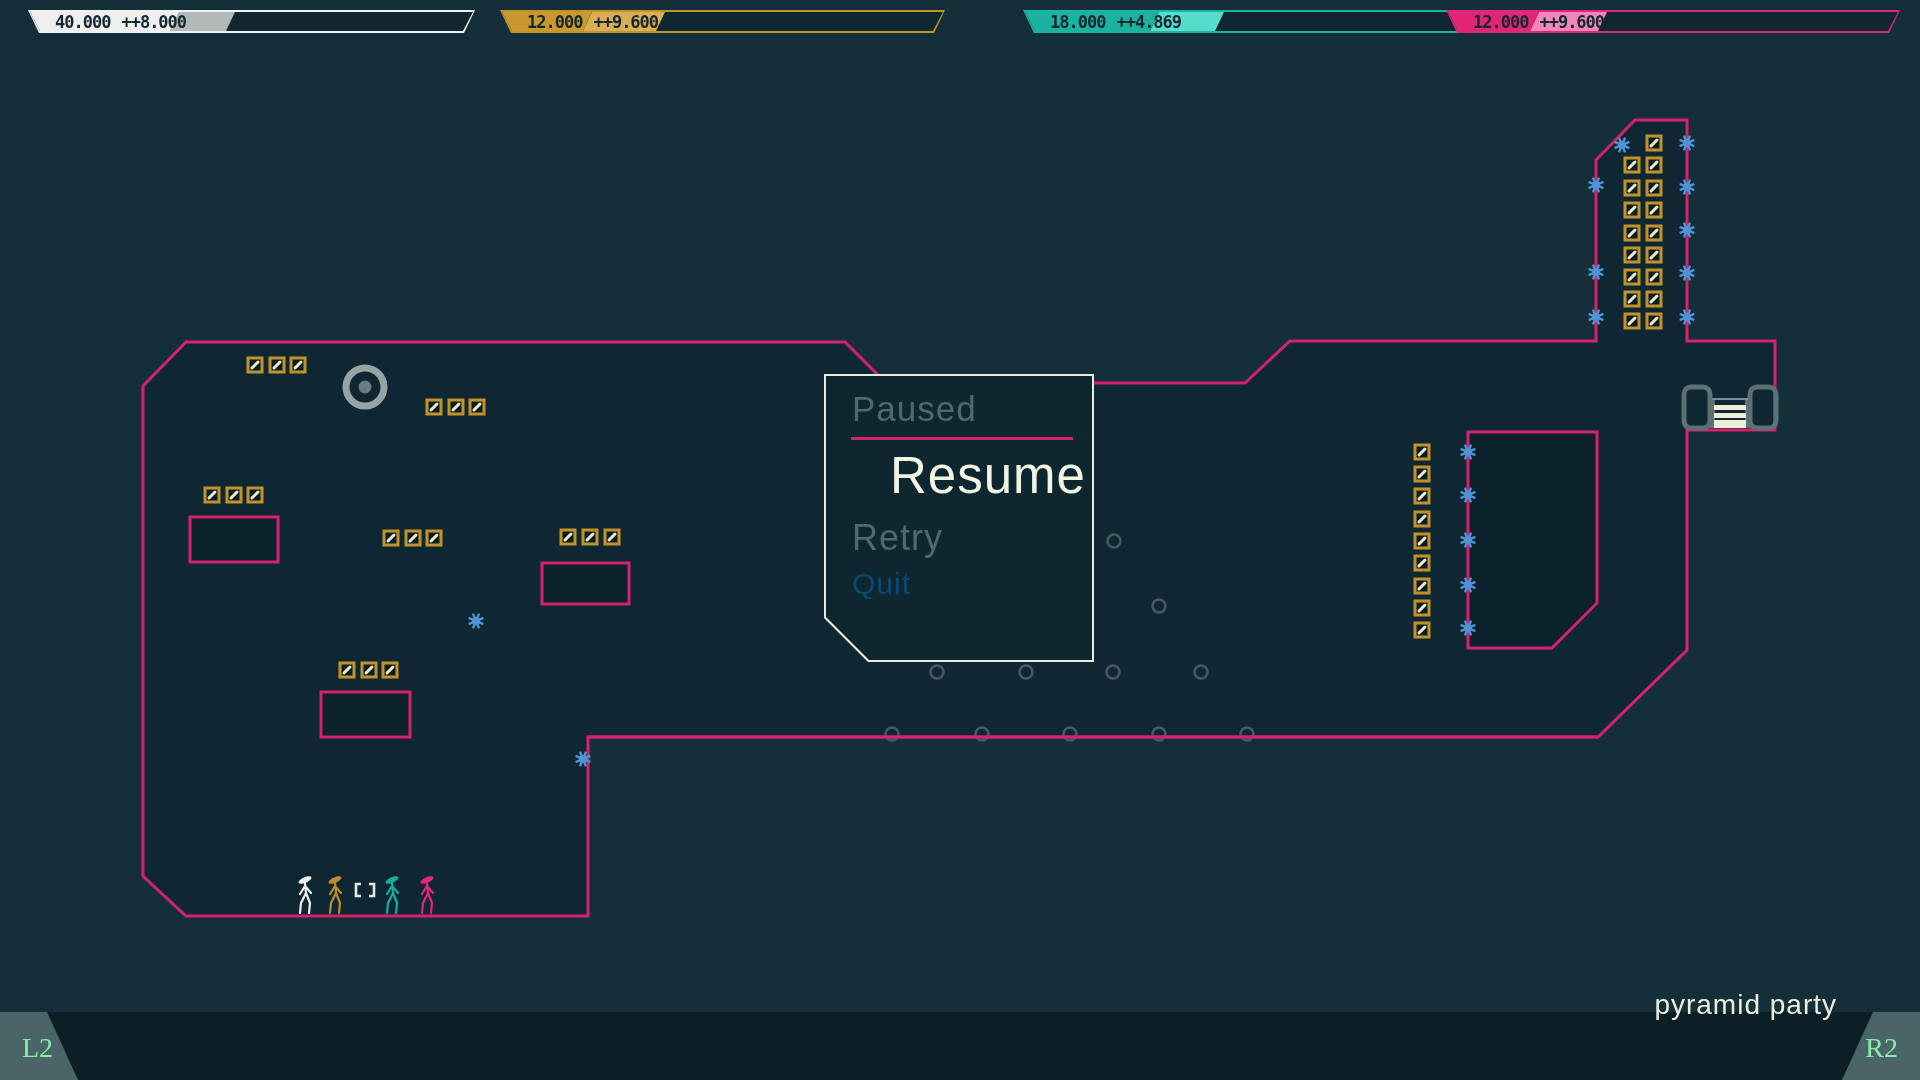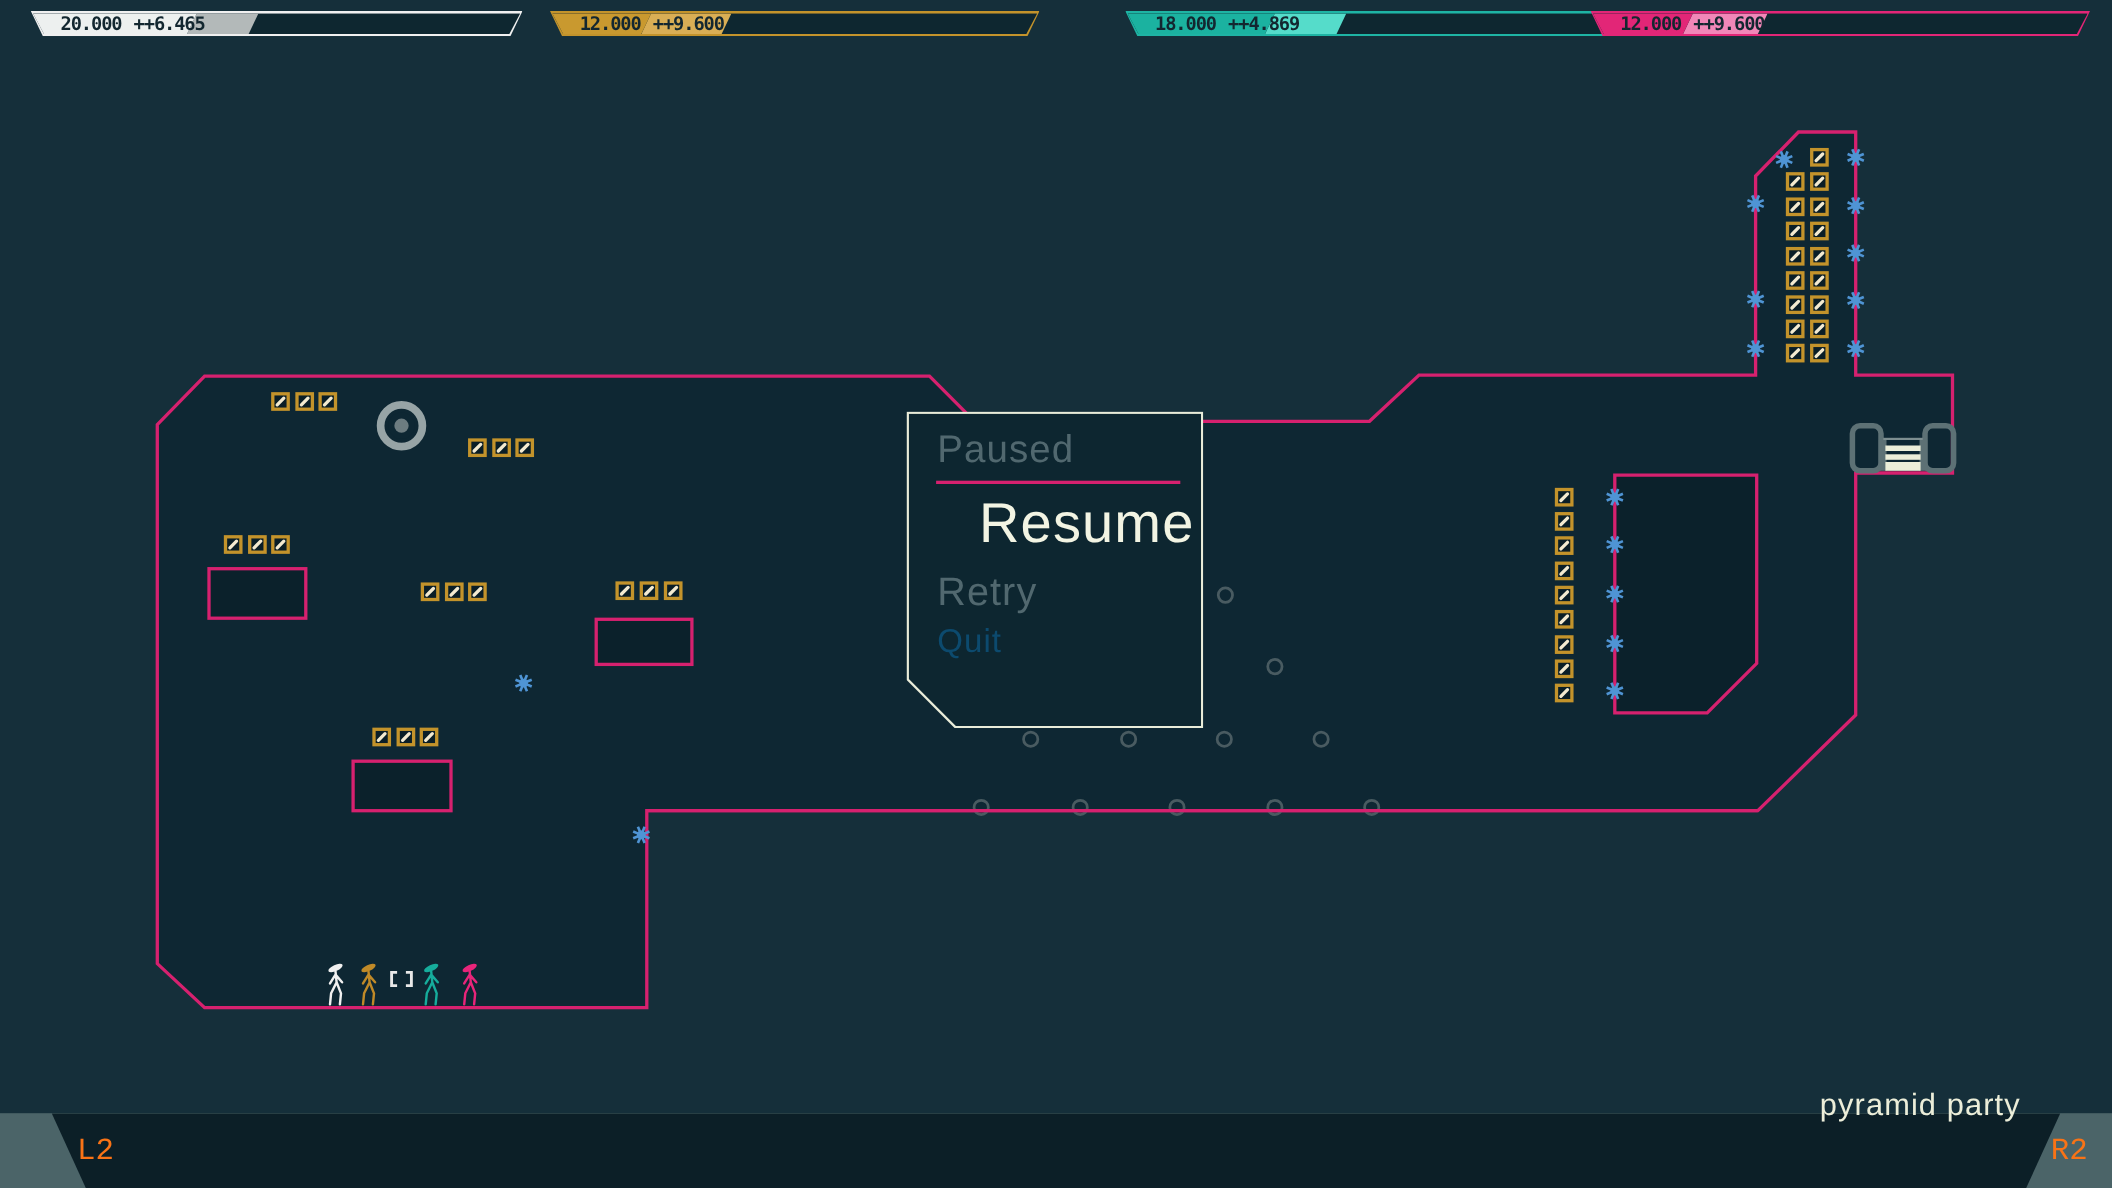--- a/index.html
+++ b/index.html
@@ -26,21 +26,21 @@
   #menu .mtitle{position:absolute;left:28px;top:15px;font-size:35px;color:#51686f;letter-spacing:1px;}
   #menu .mline{position:absolute;left:27px;top:63px;width:222px;height:3px;background:#d6216f;}
   #menu .mresume{position:absolute;left:26px;top:72px;font-size:51px;color:#f2f4e3;letter-spacing:1px;margin-left:40px;}
   #menu .mretry{position:absolute;left:28px;top:143px;font-size:36px;color:#51686f;letter-spacing:1px;}
   #menu .mquit{position:absolute;left:28px;top:193px;font-size:30px;color:#0c4a6e;letter-spacing:1px;}
 
   
   #band{position:absolute;left:0;top:1012px;width:1920px;height:68px;background:#4b6468;}
   #band .dark{position:absolute;inset:0;background:#0c1f27;
        clip-path:polygon(47px 0,1873px 0,1842px 100%,78px 100%);}
-  .bumper{position:absolute;top:1032px;font-size:28px;color:#f97316;font-family:Liberation Mono, monospace;margin-left:48px;}
+  .bumper{position:absolute;top:1032px;font-size:28px;color:#86efac;font-family:Liberation Serif, serif;}
   #lvlname{position:absolute;top:989px;right:83px;font-size:28px;color:#eceed9;letter-spacing:1px;text-align:right;}
 </style>
 </head>
 <body>
 
 <div id="screen">
   <svg id="lvl" width="1920" height="1080" viewBox="0 0 1920 1080">
       <polygon points="186,342 845,342 886,383 1245,383 1290,341 1596,341 1596,160 1635,120 1687,120 1687,341 1775,341 1775,430 1687,430 1687,650 1598,737 588,737 588,916 186,916 143,876 143,386" fill="#0e2733" stroke="#d6216f" stroke-width="3"></polygon>
       <rect x="190" y="517" width="88" height="45" fill="#0b212b" stroke="#d6216f" stroke-width="3"></rect>
       <rect x="542" y="563" width="87" height="41" fill="#0b212b" stroke="#d6216f" stroke-width="3"></rect>
@@ -321,22 +321,22 @@
     </svg>
 
   <div id="hud">
       <div class="hudbar" style="left: 28px; width: 447px;">
         <div class="bord" style="background:#f0f0f0"></div>
         <div class="inner">
           <div class="seg" style="left:140px;width:65px;background:#b3b9b9"></div>
           <div class="seg seg1" style="width:149px;background:#edf0ef"></div>
         </div>
         <div class="txt">
-          <span>20.000</span>
-          <span>++6.465</span>
+          <span>40.000</span>
+          <span>++8.000</span>
         </div>
       </div>
       <div class="hudbar" style="left: 500px; width: 445px;">
         <div class="bord" style="background:#c3932b"></div>
         <div class="inner">
           <div class="seg" style="left:81px;width:82px;background:#d9ae55"></div>
           <div class="seg seg1" style="width:90px;background:#c9992f"></div>
         </div>
         <div class="txt">
           <span>12.000</span>

